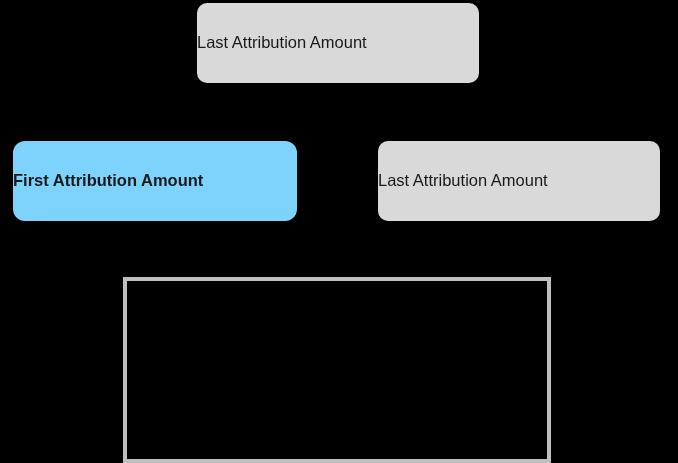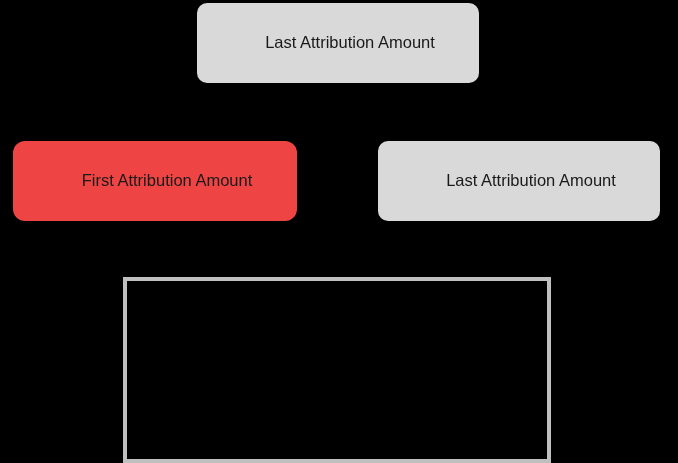--- a/index.html
+++ b/index.html
@@ -12,27 +12,26 @@
     width: 678px;
     height: 463px;
     background: #000000;
     overflow: hidden;
     font-family: "Liberation Sans", sans-serif;
   }
   .node {
     position: absolute;
     display: flex;
     align-items: center;
-    justify-content: center;
+    justify-content: flex-start;
     box-sizing: border-box;
     text-align: center;
     color: #1a1a1a;
     line-height: 1.2;
     user-select: none;
-    padding-left: 24px;
   }
   .node-label {
     display: block;
     white-space: nowrap;
   }
 
   
   #node-last-attribution-top {
     left: 197px;
     top: 3px;
@@ -42,23 +41,24 @@
     border-radius: 10px;
     font-size: 16.5px;
   }
 
   
   #node-first-attribution {
     left: 13px;
     top: 141px;
     width: 284px;
     height: 80px;
-    background: #ef4444;
+    background: #7dd3fc;
     border-radius: 12px;
     font-size: 16.5px;
+    font-weight: bold;
   }
 
   
   #node-last-attribution-right {
     left: 378px;
     top: 141px;
     width: 282px;
     height: 80px;
     background: #d9d9d9;
     border-radius: 10px;

